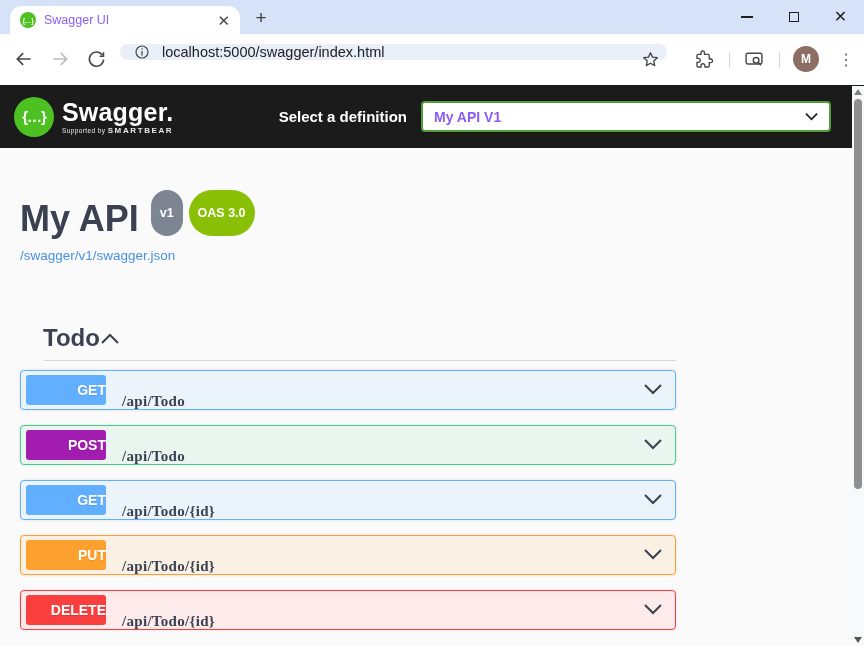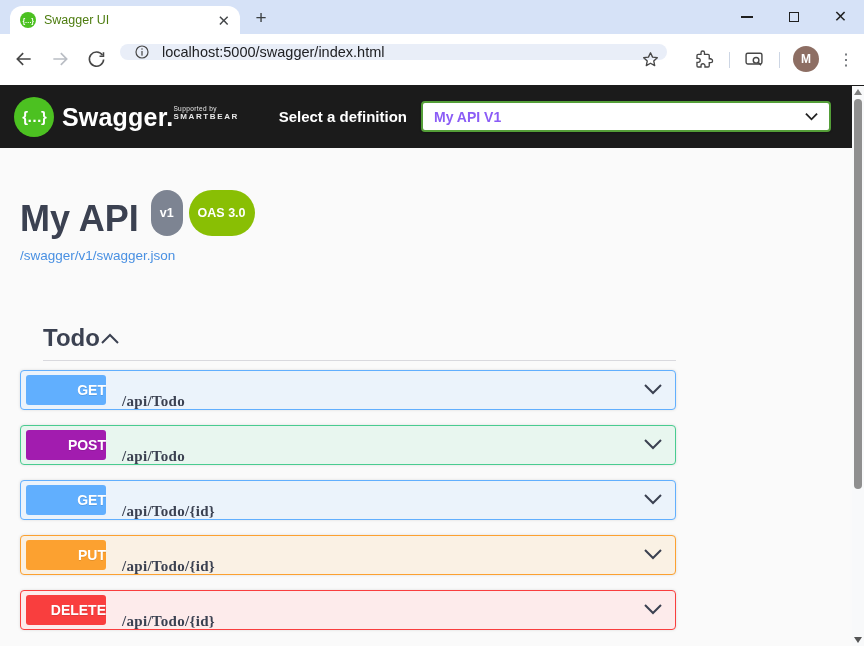--- a/index.html
+++ b/index.html
@@ -6,21 +6,21 @@
   html,body { width:864px; height:646px; overflow:hidden; }
   body { font-family:"Liberation Sans", sans-serif; background:#fafafa; position:relative; }
 
   
   .tabstrip { position:absolute; top:0; left:0; width:864px; height:34px; background:#d6e2f7; }
   .tab { position:absolute; left:10px; top:6px; width:230px; height:28px; background:#ffffff;
          border-radius:12px 12px 0 0; display:flex; align-items:center; padding:0 10px; }
   .favicon { width:16px; height:16px; border-radius:50%; background:#4cc121; color:#fff;
              font-size:7px; font-weight:bold; display:flex; align-items:center; justify-content:center;
              letter-spacing:-0.5px; flex:0 0 auto; }
-  .tab-title { font-size:12.5px; color:#4d7c0f; margin-left:8px; white-space:nowrap; overflow:hidden; }
+  .tab-title { font-size:12.5px; color:#8b5cf6; margin-left:8px; white-space:nowrap; overflow:hidden; }
   .tab-close { margin-left:auto; font-size:15px; color:#44474a; line-height:1; cursor:pointer; }
   .newtab { position:absolute; left:248px; top:5px; width:26px; height:26px; display:flex;
             align-items:center; justify-content:center; font-size:19px; color:#3c4043; }
   .wincontrols { position:absolute; right:0; top:0; height:34px; display:flex; }
   .winbtn { width:47px; height:34px; display:flex; align-items:center; justify-content:center; color:#1f1f1f; }
   .glyph-min { width:12px; height:1.5px; background:#1f1f1f; display:block; }
   .glyph-max { width:10px; height:10px; border:1.5px solid #1f1f1f; display:block; }
   .glyph-close { font-size:16px; line-height:1; color:#1f1f1f; }
 
   
@@ -36,21 +36,21 @@
   .kebab { position:absolute; left:836px; top:13px; width:20px; height:24px; display:flex;
            align-items:center; justify-content:center; font-size:16px; color:#5f6368; }
 
   
   .sw-topbar { position:absolute; top:85px; left:0; width:864px; height:63px; background:#1b1b1b;
                display:flex; align-items:center; padding:0 33px 0 14px; }
   .sw-logo { display:flex; align-items:center; }
   .sw-logo-circle { width:40px; height:40px; border-radius:50%; background:#4cc121; color:#fff;
                     font-size:15px; font-weight:bold; display:flex; align-items:center;
                     justify-content:center; letter-spacing:-1px; flex:0 0 auto; }
-  .sw-logo-textcol { margin-left:8px; display:flex; flex-direction:row; }
+  .sw-logo-textcol { margin-left:8px; display:flex; flex-direction:column; }
   .sw-logo-name { color:#ffffff; font-size:25px; font-weight:bold; line-height:26px; letter-spacing:0.2px; }
   .sw-logo-sub { color:#e8e8e8; font-size:6.5px; margin-top:1px; letter-spacing:0.4px; }
   .sw-logo-sub b { font-size:8px; letter-spacing:1.6px; }
   .def-group { margin-left:auto; display:flex; align-items:center; }
   .def-label { color:#ffffff; font-size:15px; font-weight:bold; margin-right:14px; white-space:nowrap; }
   .def-select { width:410px; height:31px; background:#ffffff; border:2px solid #549e38; border-radius:4px;
                 display:flex; align-items:center; padding:0 11px; cursor:pointer;
                 box-shadow:0 1px 2px rgba(0,0,0,.25); }
   .def-select-text { font-size:14px; font-weight:bold; color:#8b5cf6; }
   .def-select svg { margin-left:auto; }

